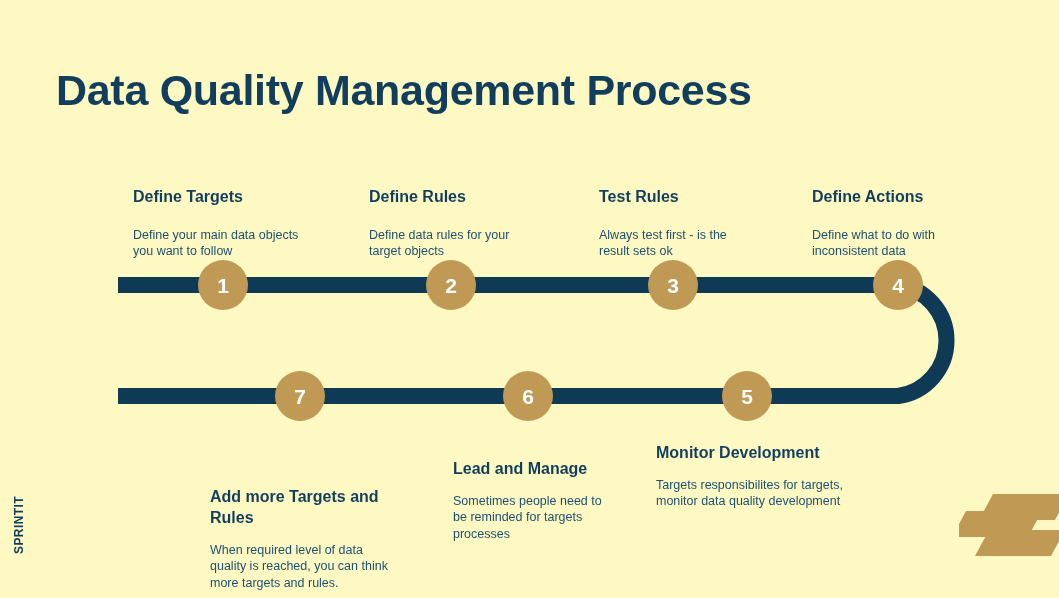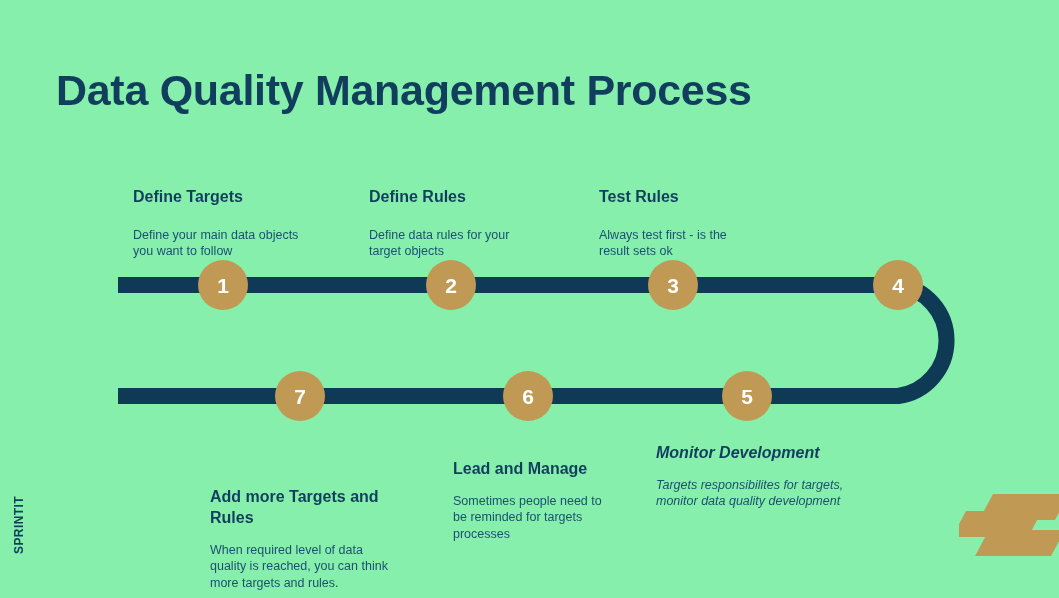--- a/index.html
+++ b/index.html
@@ -7,21 +7,21 @@
     padding: 0;
     background: #ffffff;
   }
   body {
     font-family: "Liberation Sans", sans-serif;
   }
   #slide {
     position: relative;
     width: 1059px;
     height: 598px;
-    background: #86efac;
+    background: #fef9c3;
     overflow: hidden;
   }
 
   
   #page-title {
     position: absolute;
     left: 56px;
     top: 66px;
     font-size: 43px;
     font-weight: bold;
@@ -149,22 +149,26 @@
   <div class="step-block above" style="left:599px; top:186px; width:148px;">
     <div class="step-heading">Test Rules</div>
     <div class="step-body">Always test first - is the result sets ok</div>
   </div>
 
   <div class="step-block above" style="left:369px; top:186px; width:166px;">
     <div class="step-heading">Define Rules</div>
     <div class="step-body">Define data rules for your target objects</div>
   </div>
 
+  <div class="step-block above" style="left:812px; top:186px; width:174px;">
+    <div class="step-heading">Define Actions</div>
+    <div class="step-body">Define what to do with inconsistent data</div>
+  </div>
 
-  <div class="step-block below" style="left:656px; top:442px; width:188px;font-style:italic;">
+  <div class="step-block below" style="left:656px; top:442px; width:188px;">
     <div class="step-heading">Monitor Development</div>
     <div class="step-body">Targets responsibilites for targets, monitor data quality development</div>
   </div>
 
   <div class="step-block below" style="left:453px; top:458px; width:150px;">
     <div class="step-heading">Lead and Manage</div>
     <div class="step-body">Sometimes people need to be reminded for targets processes</div>
   </div>
 
   <div class="step-block below" style="left:210px; top:442px; width:180px;margin-top:44px;">

